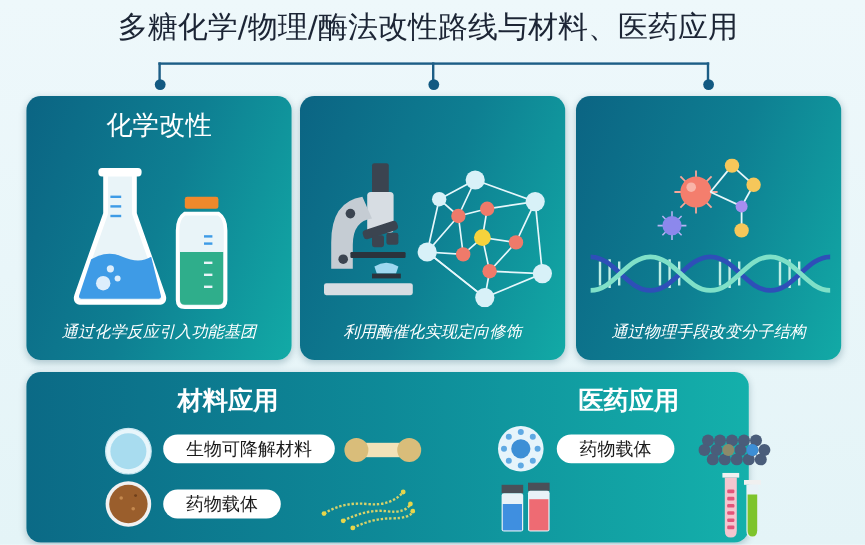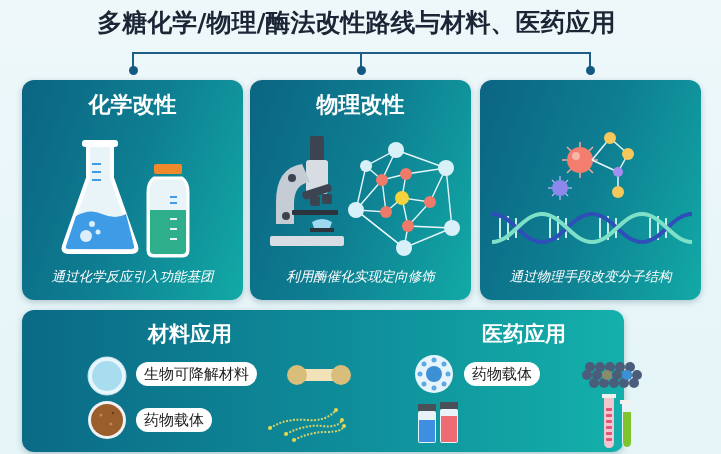--- a/index.html
+++ b/index.html
@@ -1,26 +1,26 @@
 <!DOCTYPE html>
 <html><head>
 <meta charset="utf-8">
 <style>
   html,body{margin:0;padding:0;}
   body{width:721px;height:454px;overflow:hidden;background:linear-gradient(180deg,#eef8fb 0%,#e4f4f7 100%);font-family:"DejaVu Sans","Liberation Sans",sans-serif;position:relative;}
-  .title{position:absolute;left:0;top:6px;width:713px;text-align:center;font-size:25px;font-weight:bold;color:#1c2535;letter-spacing:0px;}
+  .title{position:absolute;left:0;top:6px;width:713px;text-align:center;font-size:25px;font-weight:normal;color:#1c2535;letter-spacing:0px;}
   .conn{position:absolute;background:#1d5e86;}
   .dot{position:absolute;width:9px;height:9px;border-radius:50%;background:#135a82;}
   .card{position:absolute;top:80px;width:221px;height:220px;border-radius:12px;background:linear-gradient(110deg,#0b6483 0%,#0e7f92 50%,#12aaa6 100%);box-shadow:0 2px 6px rgba(0,60,80,0.25);}
-  .card-title{position:absolute;top:10px;left:0;width:100%;text-align:center;color:#fff;font-size:22px;font-weight:bold;}
+  .card-title{position:absolute;top:10px;left:0;width:100%;text-align:center;color:#fff;font-size:22px;font-weight:normal;}
   .card-desc{position:absolute;top:188px;left:0;width:100%;text-align:center;color:#fff;font-size:13.5px;font-style:italic;}
   .card svg{position:absolute;}
   .panel{position:absolute;left:22px;top:310px;width:602px;height:142px;border-radius:12px;background:linear-gradient(90deg,#0b6a86 0%,#0e8a98 50%,#14b0ab 100%);box-shadow:0 2px 6px rgba(0,60,80,0.25);}
   .sec-title{position:absolute;color:#fff;font-size:21px;font-weight:bold;}
-  .pill{position:absolute;height:24px;line-height:24px;border-radius:12px;background:#fff;color:#1a1a1a;font-size:15px;padding:0 8px;white-space:nowrap;}
+  .pill{position:absolute;height:24px;line-height:24px;border-radius:12px;background:#fff;color:#1a1a1a;font-size:15px;padding:0 19px;white-space:nowrap;}
   .ico{position:absolute;}
 </style>
 </head>
 <body>
 
 <div class="title">多糖化学/物理/酶法改性路线与材料、医药应用</div>
 
 <div class="conn" style="left:132px;top:52px;width:459px;height:2px;"></div>
 <div class="conn" style="left:132px;top:52px;width:2px;height:16px;"></div>
 <div class="conn" style="left:360px;top:52px;width:2px;height:16px;"></div>
@@ -49,21 +49,20 @@
     <rect x="26" y="34" width="7" height="2" fill="#3e9be6"></rect>
       <rect x="26" y="40" width="7" height="2" fill="#3e9be6"></rect>
     <rect x="26" y="56" width="7" height="2" fill="#e9f4f8"></rect>
       <rect x="26" y="66" width="7" height="2" fill="#e9f4f8"></rect>
       <rect x="26" y="76" width="7" height="2" fill="#e9f4f8"></rect>
   </svg>
   <div class="card-desc">通过化学反应引入功能基团</div>
 </div>
 
 <div class="card" style="left:250px;">
-  <div class="card-title">物理改性</div>
   <svg style="left:16px;top:52px;" width="82" height="118" viewBox="0 0 82 118">
     <rect x="44" y="4" width="14" height="26" rx="2" fill="#3b4450"></rect>
     <rect x="40" y="28" width="22" height="34" rx="3" fill="#d7dde3"></rect>
     <path d="M36 32 Q10 36 10 70 V92 H28 V72 Q28 52 44 50 Z" fill="#c5ccd3"></path>
     <circle cx="26" cy="46" r="4" fill="#3b4450"></circle>
     <circle cx="20" cy="84" r="4" fill="#3b4450"></circle>
     <rect x="36" y="56" width="30" height="8" rx="3" transform="rotate(-18 50 60)" fill="#3b4450"></rect>
     <rect x="44" y="64" width="10" height="10" rx="2" fill="#3b4450"></rect>
     <rect x="56" y="62" width="10" height="10" rx="2" fill="#3b4450"></rect>
     <rect x="26" y="78" width="46" height="5" rx="1" fill="#2b333c"></rect>

